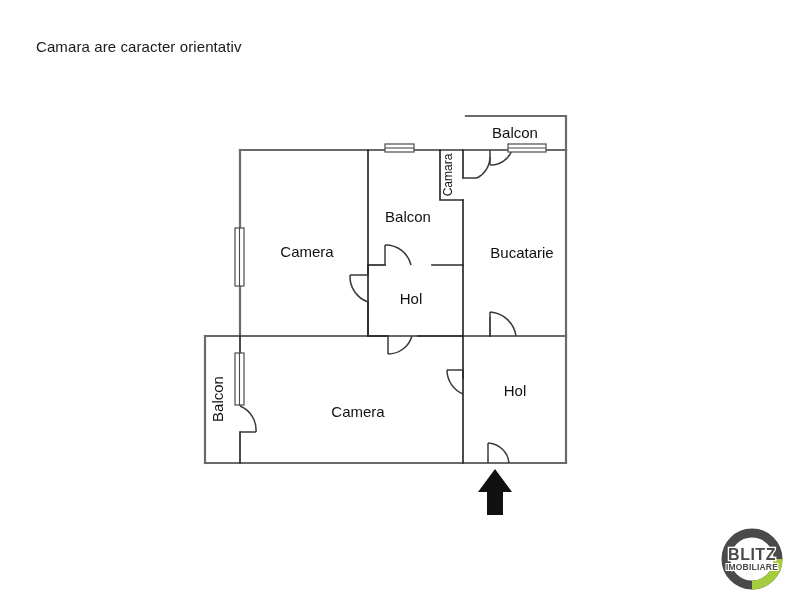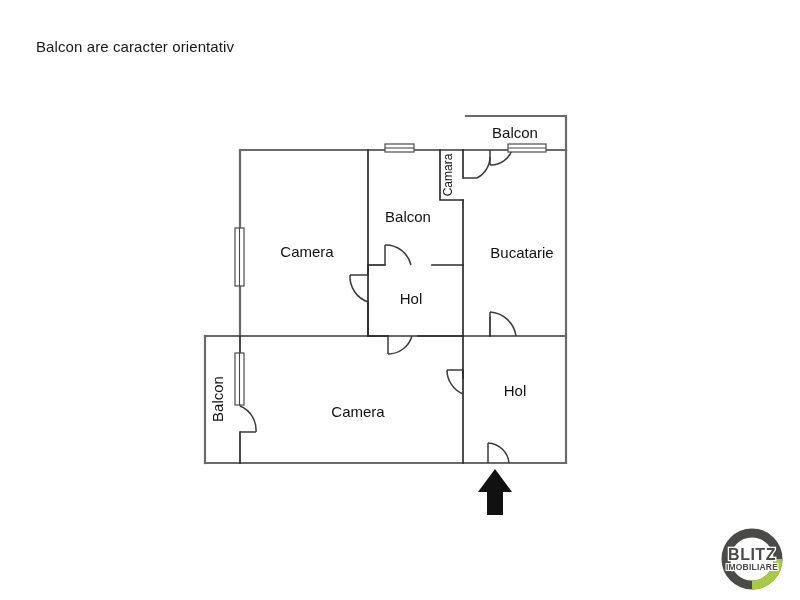--- a/index.html
+++ b/index.html
@@ -55,21 +55,21 @@
     top: 528px;
     width: 68px;
     height: 62px;
   }
 </style>
 </head>
 <body>
 
 <div id="page">
 
-  <div id="title">Balcon are caracter orientativ</div>
+  <div id="title">Camara are caracter orientativ</div>
 
   <svg id="plan-svg" viewBox="0 0 800 600">
 
     <g stroke="#6a6a6a" stroke-width="2.2" fill="none" stroke-linecap="square">
 
       <path d="M466,116 L566,116 L566,150"></path>
 
       <path d="M240,150 L566,150"></path>
 
       <path d="M240,150 L240,336"></path>

